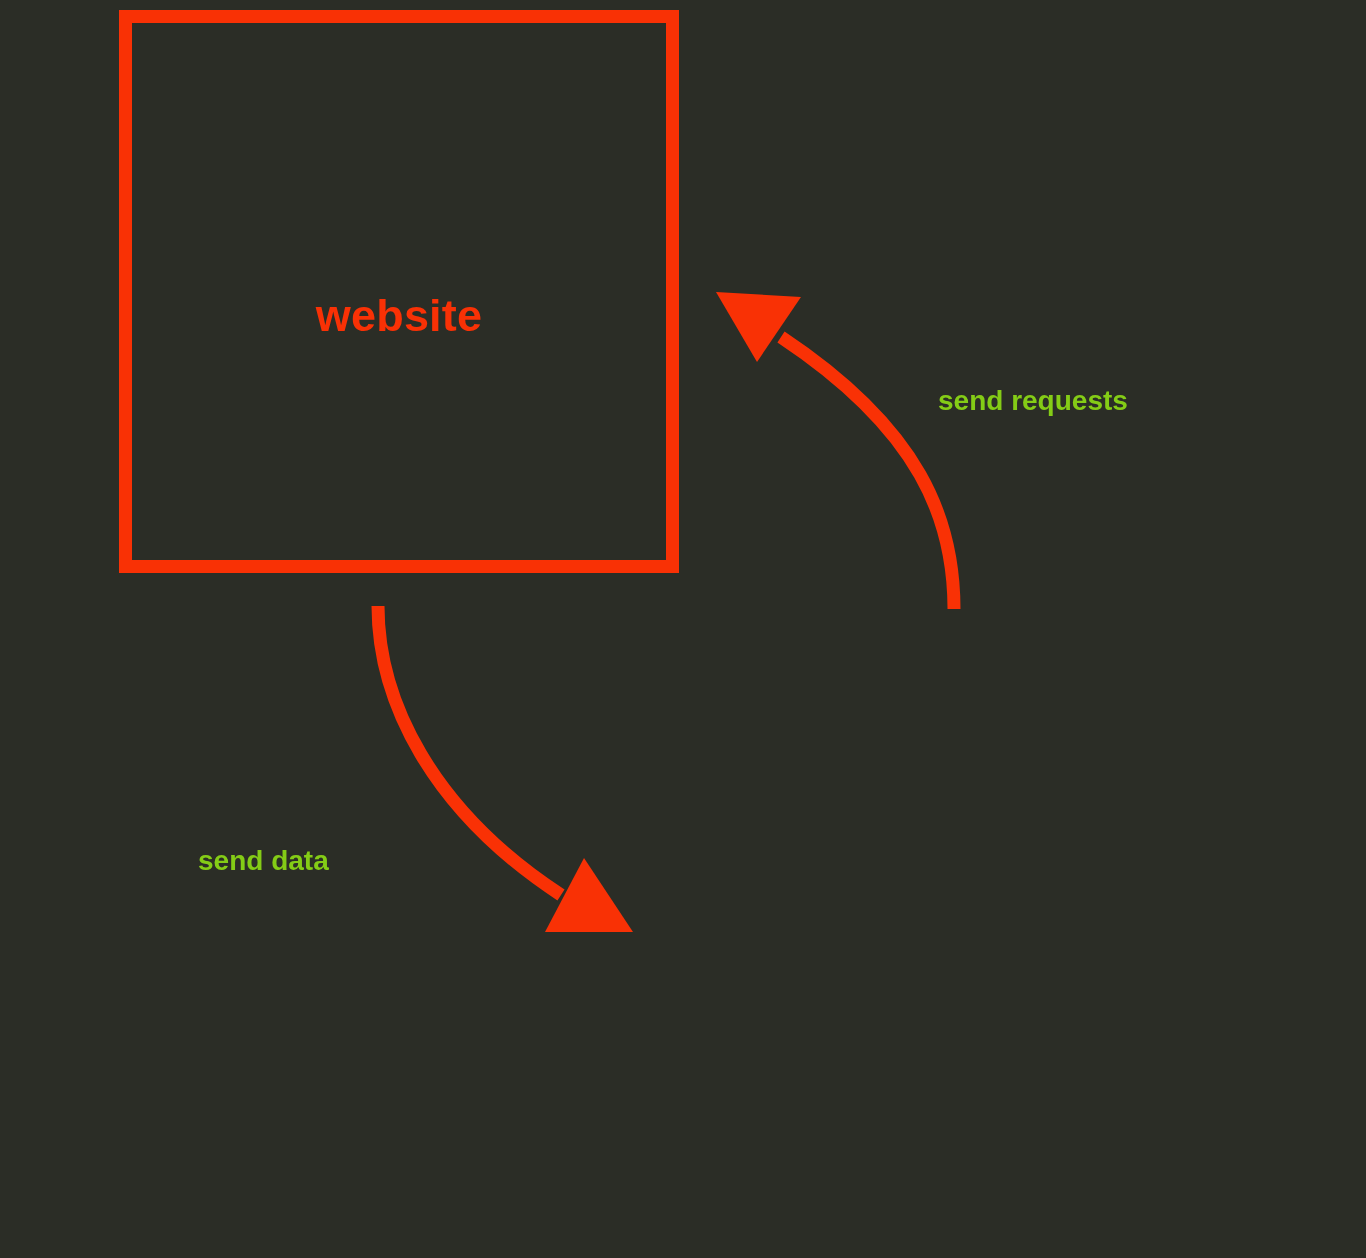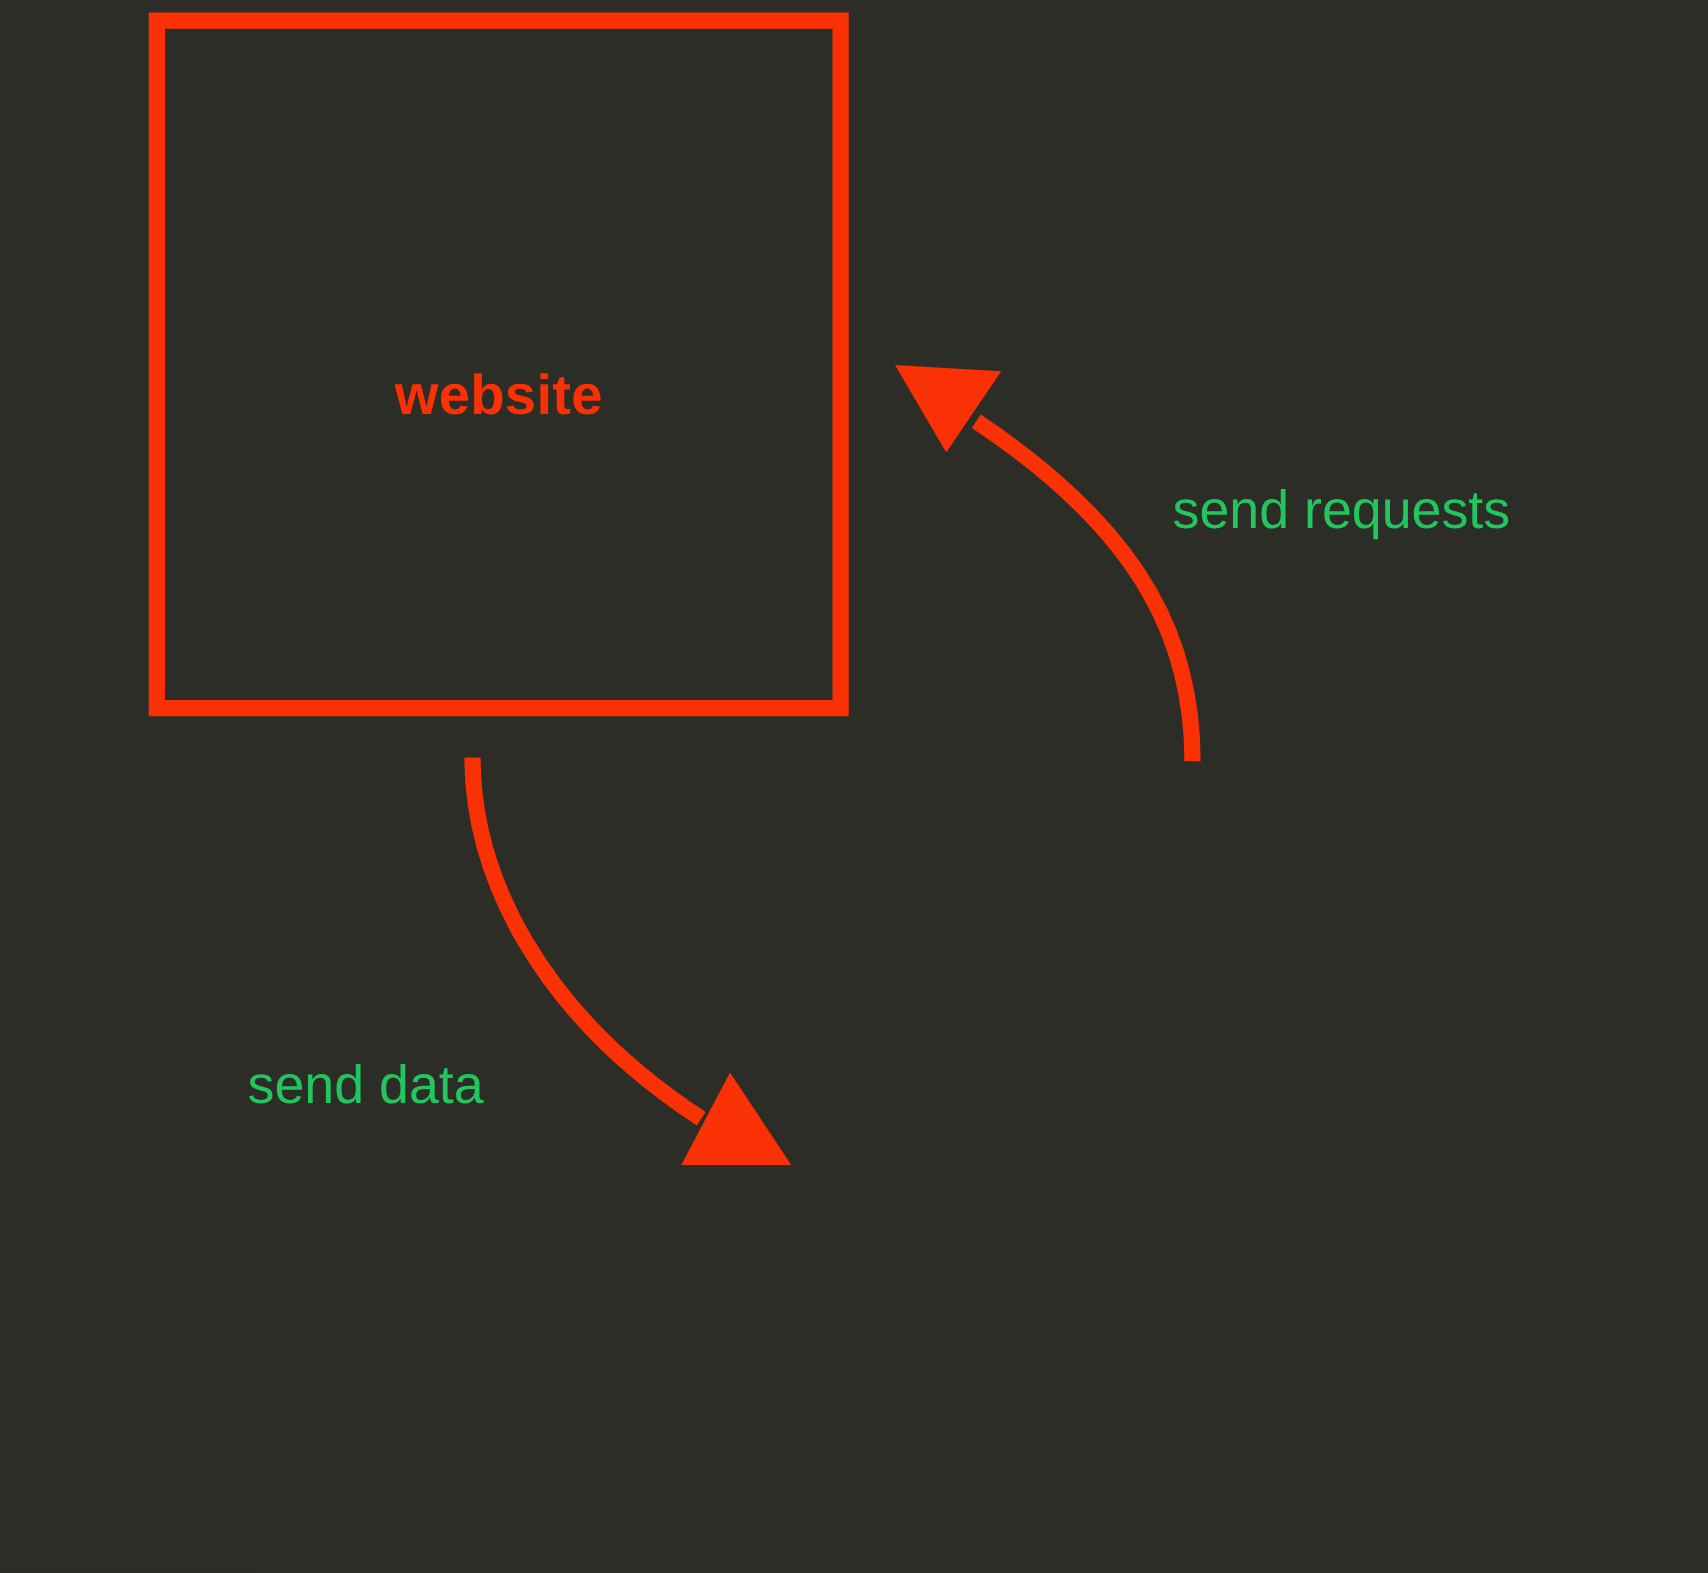--- a/index.html
+++ b/index.html
@@ -62,24 +62,24 @@
   }
   #label-browser {
     position: absolute;
     left: 0;
     right: 0;
     top: 262px;
     text-align: center;
   }
   .edge-label {
     position: absolute;
-    color: #22c55e;
+    color: #84cc16;
     font-family: "Liberation Sans", sans-serif;
-    font-weight: normal;
-    font-size: 43px;
+    font-weight: bold;
+    font-size: 28px;
     line-height: 1;
     white-space: nowrap;
     user-select: none;
   }
   #label-send-requests {
     left: 897px;
     top: 387px;
   }
   #label-send-data {
     left: 157px;

